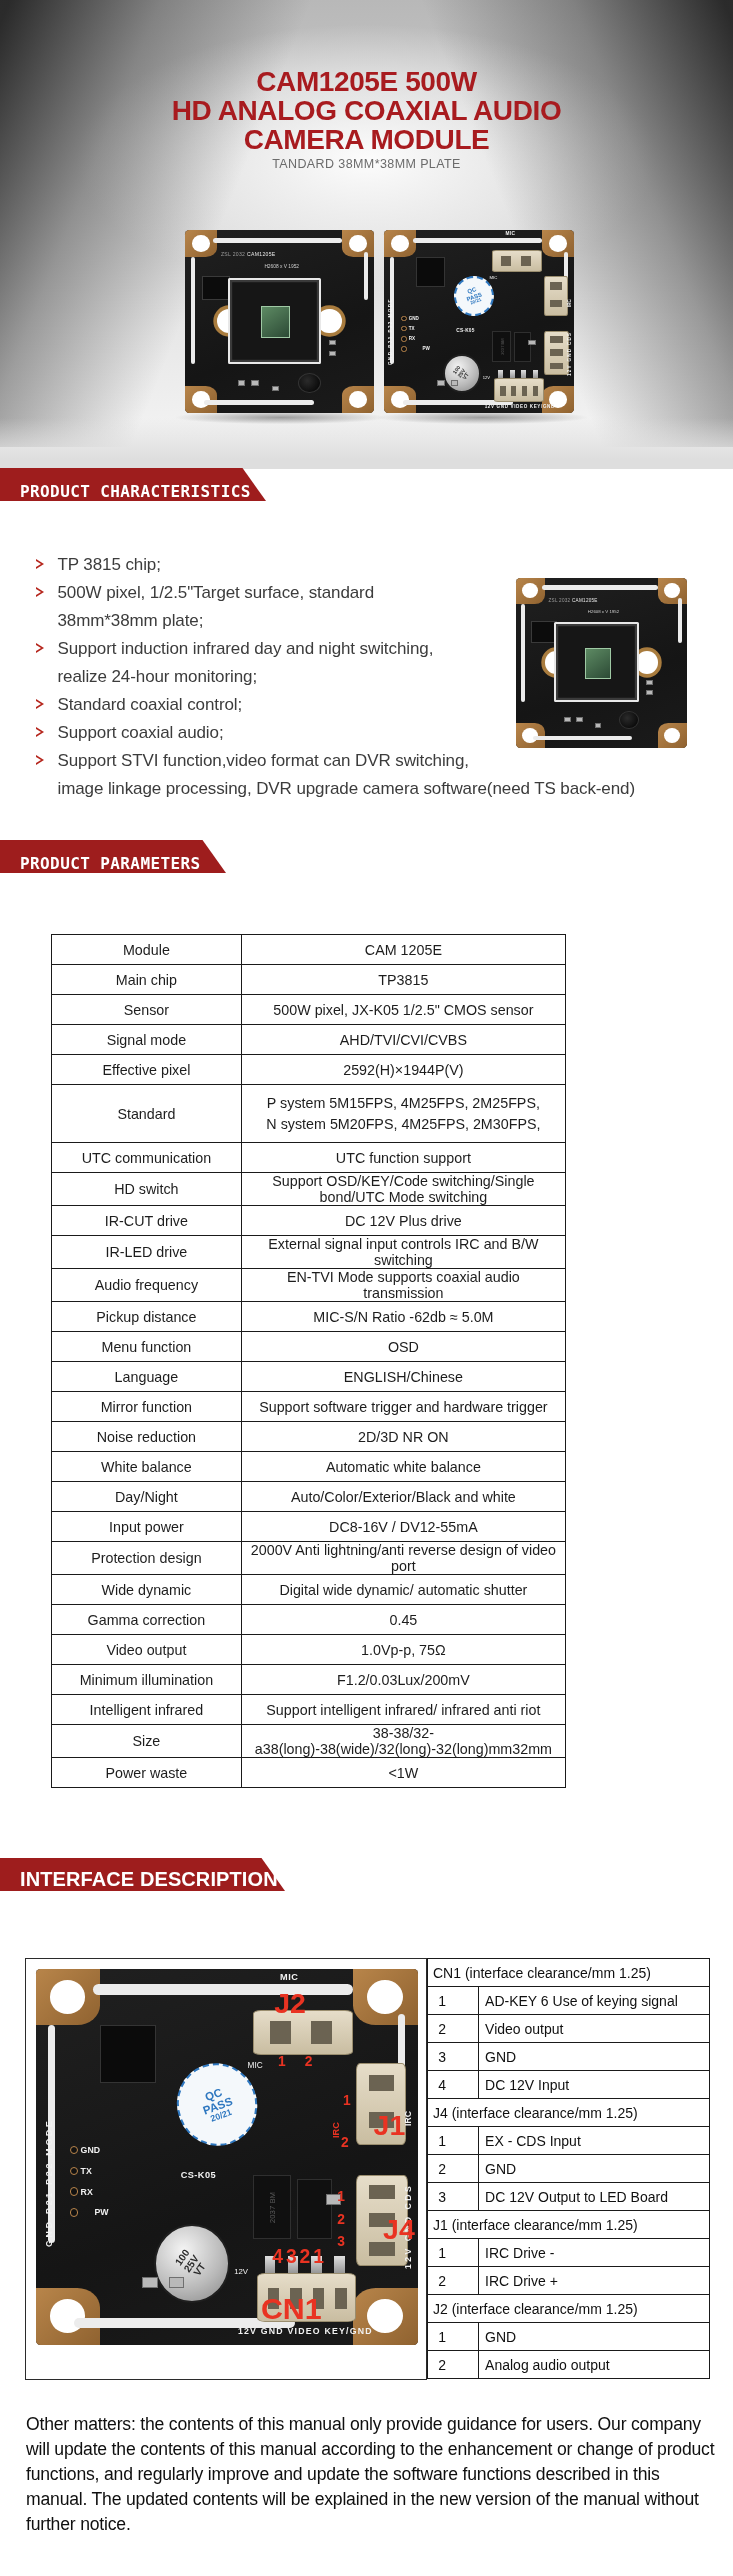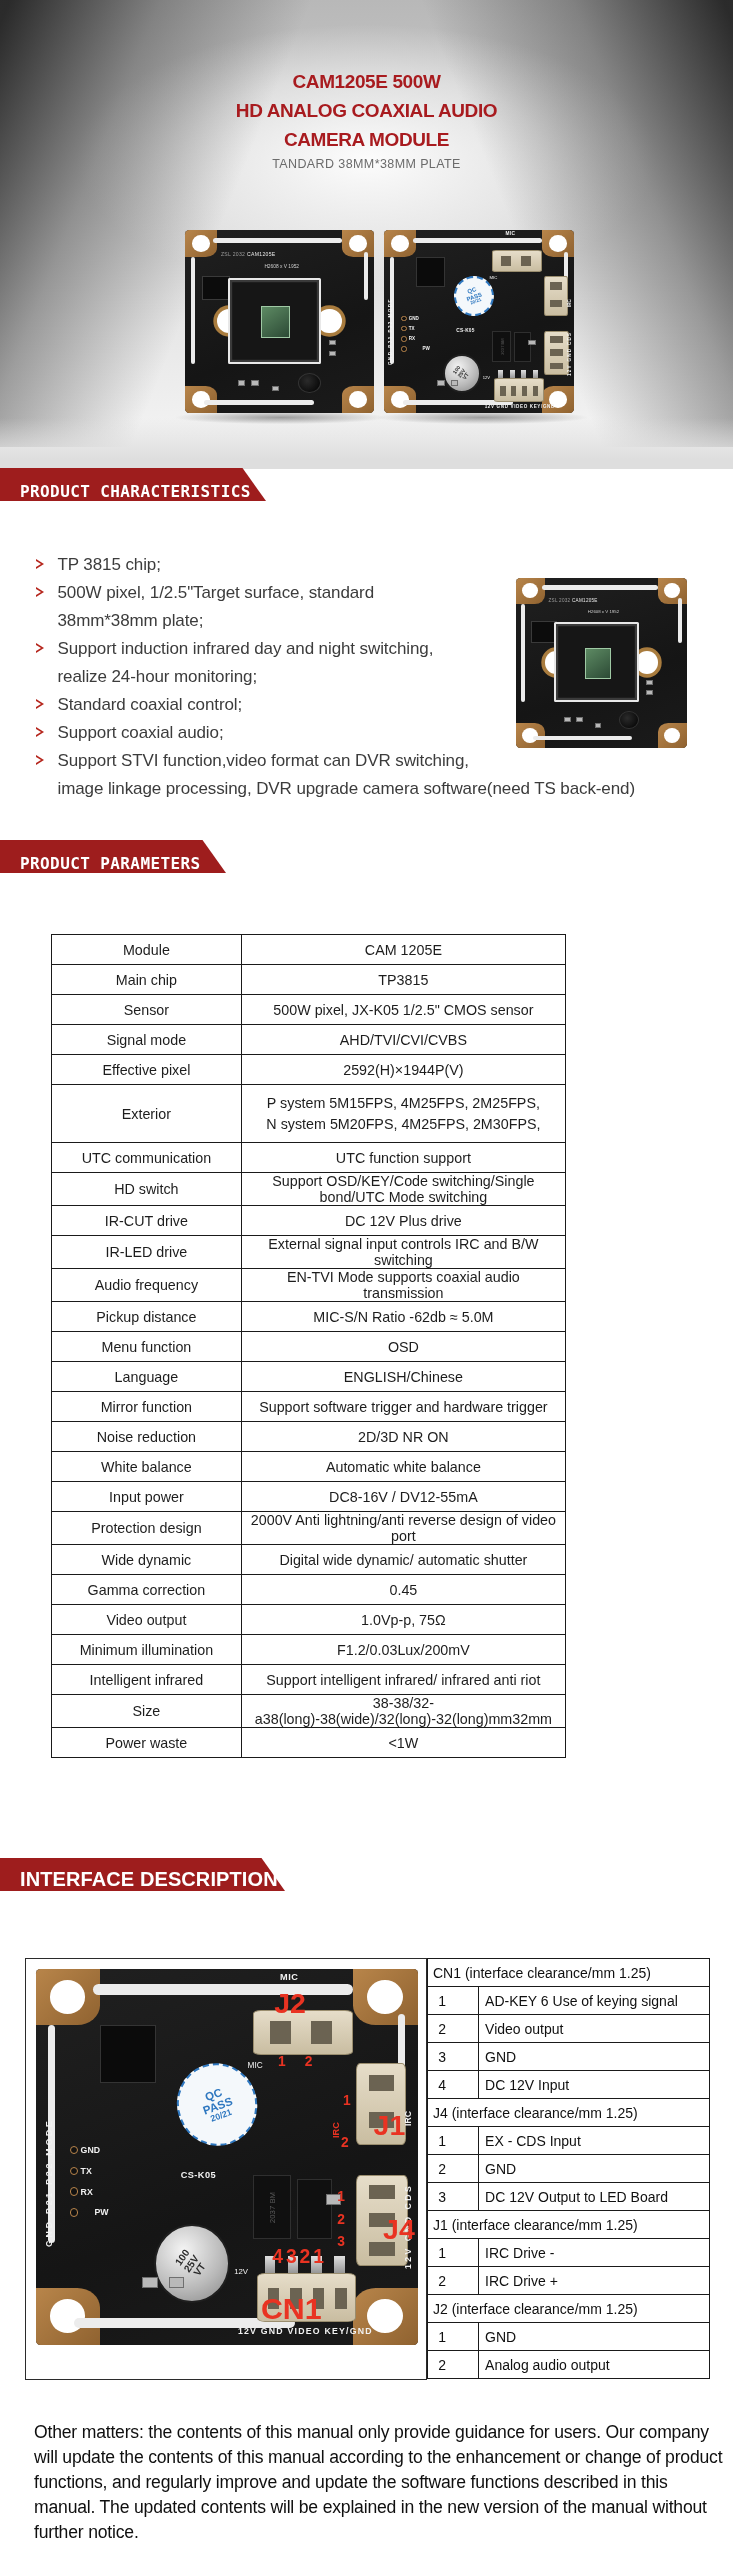--- a/index.html
+++ b/index.html
@@ -10,21 +10,21 @@
   .hero{position:absolute;left:0;top:0;width:733px;height:469px;overflow:hidden;
         background:
           radial-gradient(ellipse 55% 40% at 50% 34%, rgba(255,255,255,.95) 0%, rgba(240,240,240,.6) 45%, rgba(240,240,240,0) 72%),
           linear-gradient(180deg,#b8b8b8 0%,#cfcfcf 38%,#e7e7e7 70%,#f6f6f6 100%);}
   .drape{position:absolute;top:0;width:323px;height:447px;}
   .dl{left:0;background:linear-gradient(112deg,rgba(18,18,18,.85) 2%,rgba(62,62,62,.45) 32%,rgba(140,140,140,0) 62%);}
   .dr{right:0;background:linear-gradient(-112deg,rgba(18,18,18,.85) 2%,rgba(62,62,62,.45) 32%,rgba(140,140,140,0) 62%);}
   .floor{position:absolute;left:0;bottom:0;width:100%;height:51px;
          background:linear-gradient(180deg,rgba(214,214,214,0),#dedede 80%);}
   .title{position:absolute;left:0;top:67px;width:100%;text-align:center;color:#a81b1f;
-         font-weight:bold;font-size:19px;line-height:29px;letter-spacing:-0.4px;}
+         font-weight:bold;font-size:28px;line-height:29px;letter-spacing:-0.4px;}
   .subtitle{position:absolute;left:0;top:157px;width:100%;text-align:center;color:#6b6b6b;
             font-size:12.5px;letter-spacing:0.4px;}
   .corners{position:absolute;left:198px;top:72px;width:343px;height:94px;}
   .corners i{position:absolute;width:19px;height:16px;border:0 solid #9f9f9f;}
   .c-tl{left:0;top:0;border-left-width:1.5px;border-top-width:1.5px;}
   .c-tr{right:0;top:0;border-right-width:1.5px;border-top-width:1.5px;}
   .c-bl{left:0;bottom:0;border-left-width:1.5px;border-bottom-width:1.5px;}
   .c-br{right:0;bottom:0;border-right-width:1.5px;border-bottom-width:1.5px;}
   .bshadow{position:absolute;top:411px;height:13.2px;
            background:radial-gradient(ellipse at center,rgba(0,0,0,.35),rgba(0,0,0,0) 72%);}
@@ -59,21 +59,21 @@
 
   
   .photo-frame{position:absolute;left:25px;top:1958px;width:402px;height:422px;background:#fff;border:1.5px solid #2b2b2b;box-sizing:border-box;}
   .iface-board{position:absolute;left:9.5px;top:9.5px;width:382px;height:376px;font-size:9.2px;}
   .itable{position:absolute;left:427px;top:1958px;width:283px;border-collapse:collapse;background:#fff;border:1.5px solid #1a1a1a;}
   .itable td{border:1.1px solid #1a1a1a;font-size:14px;color:#101010;height:27px;padding:0 5.9px;white-space:nowrap;overflow:hidden;}
   .itable td.hdr{padding-left:5px;}
   .itable td.num{width:34px;padding-left:10.3px;}
 
   
-  .footer{position:absolute;left:26px;top:2412px;width:698px;margin:8px;font-size:17.6px;line-height:25px;
+  .footer{position:absolute;left:26px;top:2412px;width:698px;margin:0;font-size:17.6px;line-height:25px;
           color:#0f0f0f;letter-spacing:-0.2px;}
 
   
   .pcb{position:absolute;}
   .board{position:absolute;inset:0;background:linear-gradient(160deg,#202020,#151515 60%,#1b1b1b);border-radius:4.4px;overflow:hidden;}
   .cu{position:absolute;width:17%;height:15%;background:linear-gradient(135deg,#b8854a,#8f6230);}
   .cu.tl{left:0;top:0;border-bottom-right-radius:35%;}
   .cu.tr{right:0;top:0;border-bottom-left-radius:35%;}
   .cu.bl{left:0;bottom:0;border-top-right-radius:35%;}
   .cu.br{right:0;bottom:0;border-top-left-radius:35%;}
@@ -416,21 +416,21 @@
         </tr>
         <tr>
           <td class="lab">Signal mode</td>
           <td>AHD/TVI/CVI/CVBS</td>
         </tr>
         <tr>
           <td class="lab">Effective pixel</td>
           <td>2592(H)×1944P(V)</td>
         </tr>
         <tr class="tall">
-          <td class="lab">Exterior</td>
+          <td class="lab">Standard</td>
           <td class="v2">
             <div>P system 5M15FPS, 4M25FPS, 2M25FPS,</div>
             <div>N system 5M20FPS, 4M25FPS, 2M30FPS,</div>
           </td>
         </tr>
         <tr>
           <td class="lab">UTC communication</td>
           <td>UTC function support</td>
         </tr>
         <tr>
@@ -465,20 +465,24 @@
           <td class="lab">Mirror function</td>
           <td>Support software trigger and hardware trigger</td>
         </tr>
         <tr>
           <td class="lab">Noise reduction</td>
           <td>2D/3D NR ON</td>
         </tr>
         <tr>
           <td class="lab">White balance</td>
           <td>Automatic white balance</td>
+        </tr>
+        <tr>
+          <td class="lab">Day/Night</td>
+          <td>Auto/Color/Exterior/Black and white</td>
         </tr>
         <tr>
           <td class="lab">Input power</td>
           <td>DC8-16V  / DV12-55mA</td>
         </tr>
         <tr>
           <td class="lab">Protection design</td>
           <td>2000V Anti lightning/anti reverse design of video port</td>
         </tr>
         <tr>

